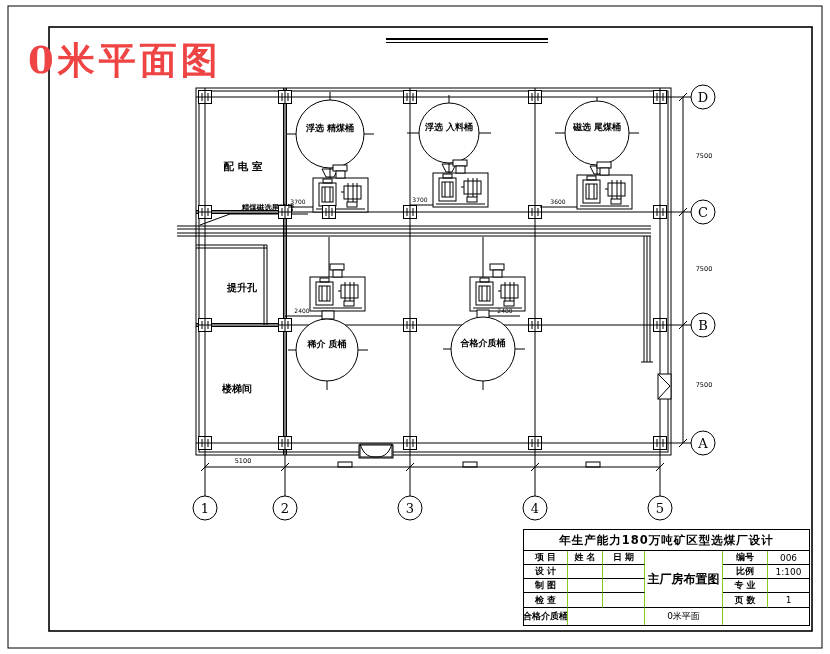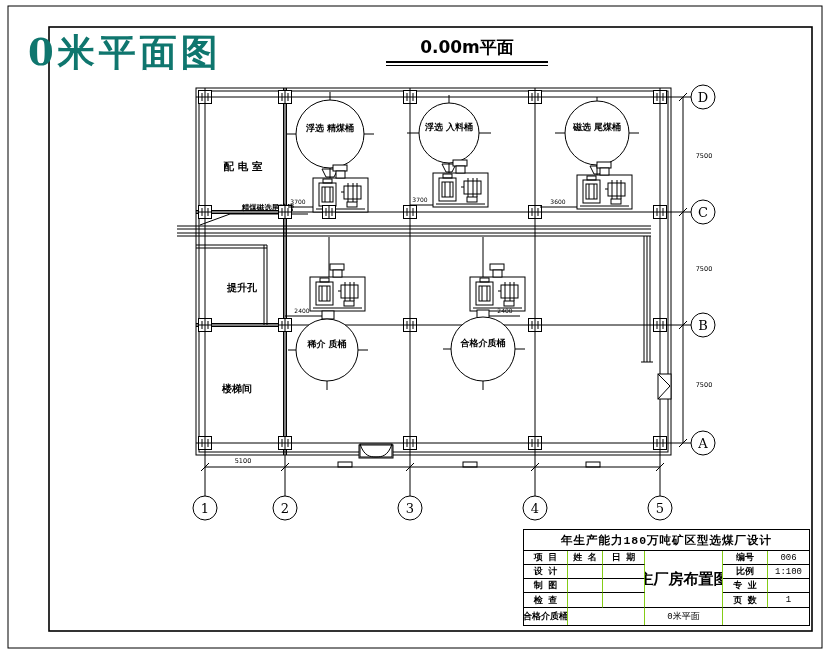--- a/index.html
+++ b/index.html
@@ -5,36 +5,36 @@
   html,body{margin:0;padding:0;background:#fff;}
   #sheet{position:relative;width:830px;height:654px;background:#fff;overflow:hidden;
          font-family:"DejaVu Sans",sans-serif;color:#000;}
   svg{position:absolute;left:0;top:0;}
   svg line,svg rect,svg circle,svg path,svg polygon{stroke:#000;stroke-width:1;fill:none;}
   svg .wh{fill:#fff;}
   svg .thk{stroke-width:1.6;}
   svg text{stroke:none;fill:#000;font-family:"DejaVu Sans",sans-serif;}
   svg .serif{font-family:"DejaVu Serif",serif;}
   .abs{position:absolute;}
-  #redTitle{left:28px;top:28px;font-size:37px;font-weight:bold;color:#0f766e;
+  #redTitle{left:28px;top:36px;font-size:37px;font-weight:bold;color:#ef4444;
             font-family:"DejaVu Serif",serif;letter-spacing:4px;white-space:nowrap;}
   #cTitle{left:386px;top:36px;width:162px;text-align:center;}
   #cTitle .txt{font-size:17px;font-weight:bold;font-family:"DejaVu Sans",sans-serif;}
   #cTitle .u1{border-top:2px solid #000;margin-top:2px;}
   #cTitle .u2{border-top:1px solid #000;margin-top:2px;}
   
   #tblock{left:523px;top:529px;width:287px;height:97px;border:1.5px solid #000;
           display:grid;grid-template-columns:44px 35px 42px 78px 45px auto;
           grid-template-rows:21px 14px 14px 14px 15px auto;font-size:9px;box-sizing:border-box;}
   #tblock div{display:flex;align-items:center;justify-content:center;overflow:hidden;
-              white-space:nowrap;box-sizing:border-box;font-family:Liberation Mono, monospace;}
+              white-space:nowrap;box-sizing:border-box;}
   #tblock .br{border-right:1px solid #84cc16;}
   #tblock .bb{border-bottom:1px solid #000;}
   #tblock .hd{grid-column:1/7;font-size:11.5px;font-weight:bold;letter-spacing:1px;}
-  #tblock .big{grid-column:4/5;grid-row:2/6;font-weight:bold;font-size:15px;}
+  #tblock .big{grid-column:4/5;grid-row:2/6;font-weight:bold;font-size:12px;}
   #tblock .b{font-weight:bold;}
 </style>
 </head>
 <body>
 
 <div id="sheet">
 
   <svg width="830" height="654">
     <defs>
       <g id="colsq">
@@ -261,21 +261,20 @@
     </g>
     <text class="serif" x="703" y="102" font-size="13" text-anchor="middle">D</text>
     <text class="serif" x="703" y="217" font-size="13" text-anchor="middle">C</text>
     <text class="serif" x="703" y="330" font-size="13" text-anchor="middle">B</text>
     <text class="serif" x="703" y="448" font-size="13" text-anchor="middle">A</text>
   </svg>
 
   <div id="redTitle" class="abs">0米平面图</div>
 
   <div id="cTitle" class="abs">
-    <div class="txt">0.00m平面</div>
     <div class="u1"></div>
     <div class="u2"></div>
   </div>
 
   <div id="tblock" class="abs">
     <div class="hd bb">年生产能力180万吨矿区型选煤厂设计</div>
 
     <div class="br bb b">项 目</div>
     <div class="br bb b">姓 名</div>
     <div class="br bb b">日 期</div>

